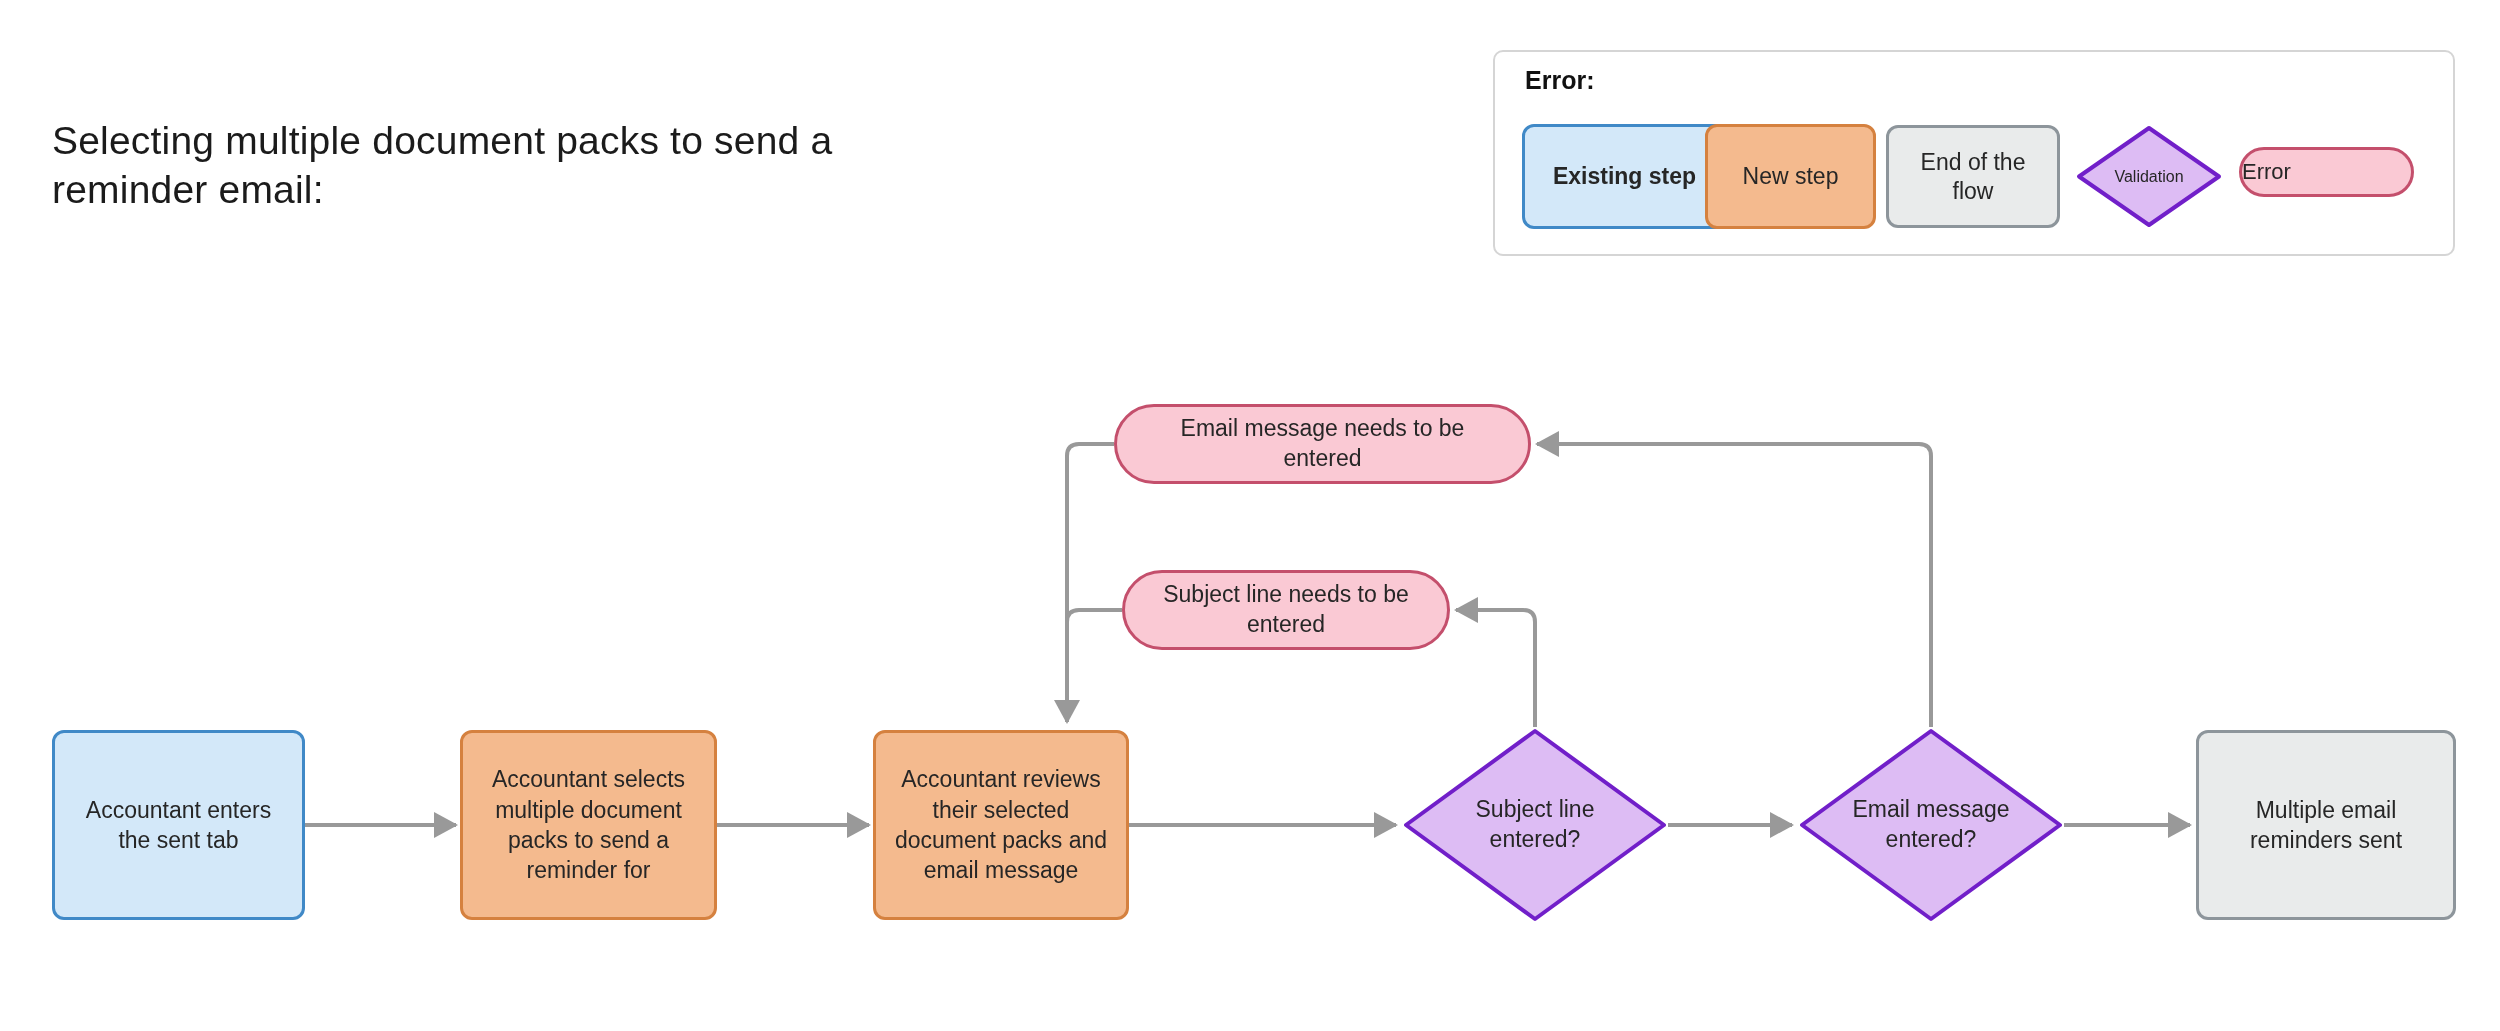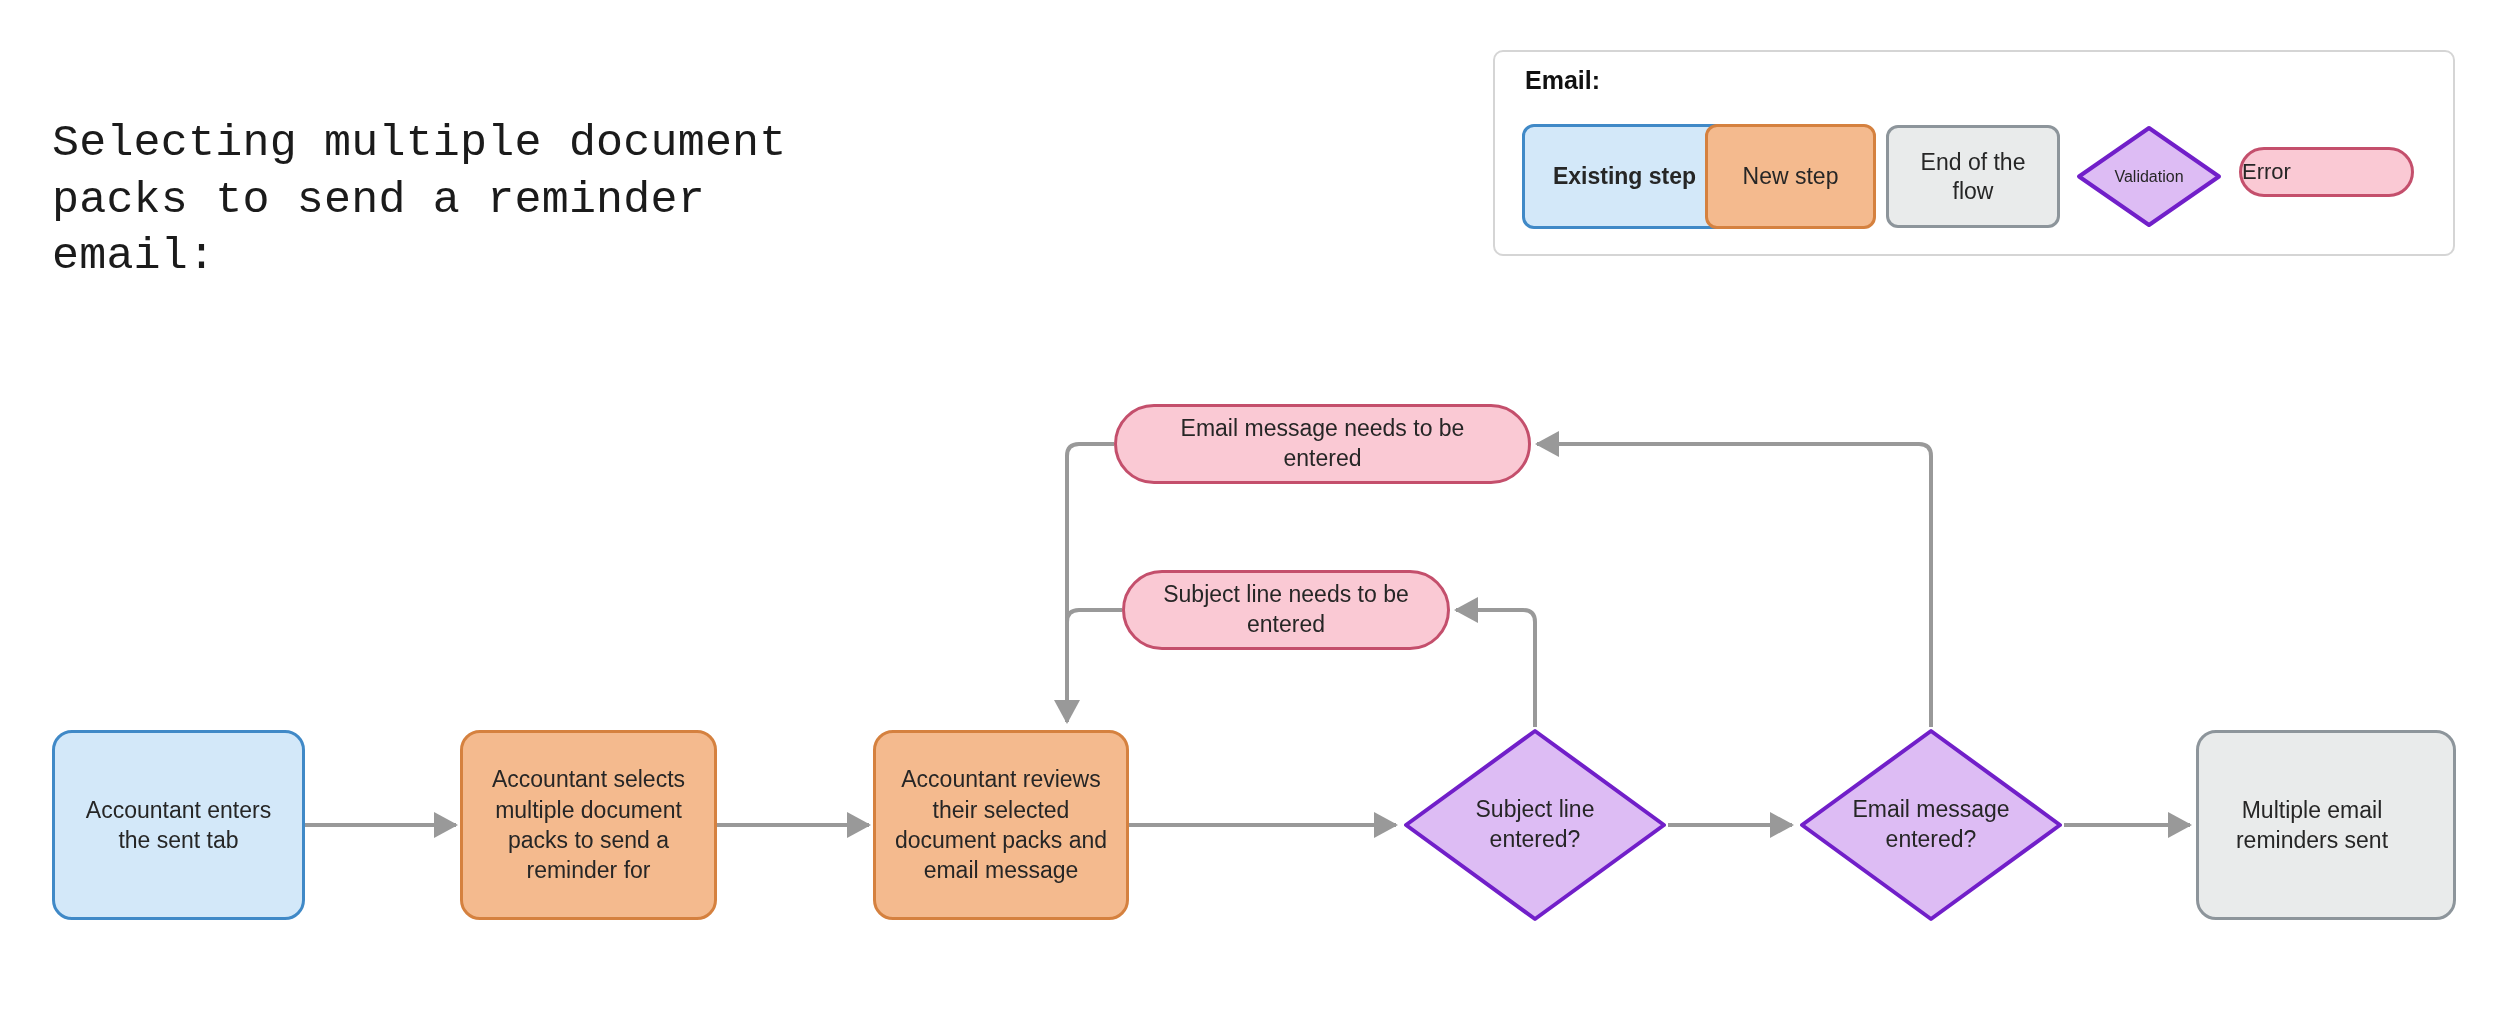--- a/index.html
+++ b/index.html
@@ -3,21 +3,21 @@
 <meta charset="utf-8">
 <style>
   html,body{margin:0;padding:0;background:#ffffff;}
   .canvas{
     position:relative;width:2500px;height:1031px;background:#fff;overflow:hidden;
     font-family:"Liberation Sans","DejaVu Sans",sans-serif;color:#262626;
   }
   
   .title{
     position:absolute;left:52px;top:116px;width:840px;
-    font-size:45px;line-height:1.26;color:#1b1b1b;letter-spacing:.2px;font-family:Liberation Mono, monospace;
+    font-size:39px;line-height:1.26;color:#1b1b1b;letter-spacing:.2px;
   }
   
   .legend{
     position:absolute;left:1493px;top:50px;width:962px;height:206px;
     background:#fff;border:2px solid var(--c-panel-border);border-radius:10px;box-sizing:border-box;
   }
   .legend-title{position:absolute;left:30px;top:14px;font-size:25px;font-weight:bold;color:#111;}
   .lg-box{
     position:absolute;display:flex;align-items:center;justify-content:center;text-align:center;
     font-size:23px;line-height:1.25;border-radius:12px;box-sizing:border-box;padding:0 10px;
@@ -28,22 +28,22 @@
   .lg-diamond{position:absolute;left:580px;top:73px;width:148px;height:103px;}
   .lg-diamond svg{position:absolute;inset:0;}
   .lg-diamond .lbl{position:absolute;inset:0;display:flex;align-items:center;justify-content:center;font-size:16px;}
   .lg-pill{
     position:absolute;left:744px;top:95px;width:175px;height:50px;border-radius:29px;
     background:var(--c-error-fill);border:3px solid var(--c-error-border);box-sizing:border-box;
     display:flex;align-items:center;justify-content:flex-start;font-size:22px;
   }
   
   .node{
-    position:absolute;display:flex;align-items:center;text-align:center;
-    font-size:23px;line-height:1.32;border-radius:20px;box-sizing:border-box;padding:0 18px;
+    position:absolute;display:flex;align-items:center;justify-content:center;text-align:center;
+    font-size:23px;line-height:1.32;border-radius:12px;box-sizing:border-box;padding:0 18px;
   }
   .node.existing{background:var(--c-existing-fill);border:3px solid var(--c-existing-border);}
   .node.new{background:var(--c-new-fill);border:3px solid var(--c-new-border);}
   .node.end{background:var(--c-end-fill);border:3px solid var(--c-end-border);}
   .pill{
     position:absolute;display:flex;align-items:center;justify-content:center;text-align:center;
     font-size:23px;line-height:1.3;border-radius:40px;box-sizing:border-box;padding:16px 26px;
     background:var(--c-error-fill);border:3px solid var(--c-error-border);
   }
   .diamond{position:absolute;}
@@ -57,21 +57,21 @@
   .edge{fill:none;stroke:var(--c-connector);stroke-width:4;}
 </style>
 </head>
 <body>
 
 <div class="canvas">
 
   <div class="title">Selecting multiple document packs to send a reminder email:</div>
 
   <div class="legend">
-    <div class="legend-title">Email:</div>
+    <div class="legend-title">Error:</div>
     <div class="lg-box lg-existing">
       <span>Existing step</span>
     </div>
     <div class="lg-box lg-end">
       <span>End of the flow</span>
     </div>
     <div class="lg-box lg-new">
       <span>New step</span>
     </div>
     <div class="lg-diamond">

